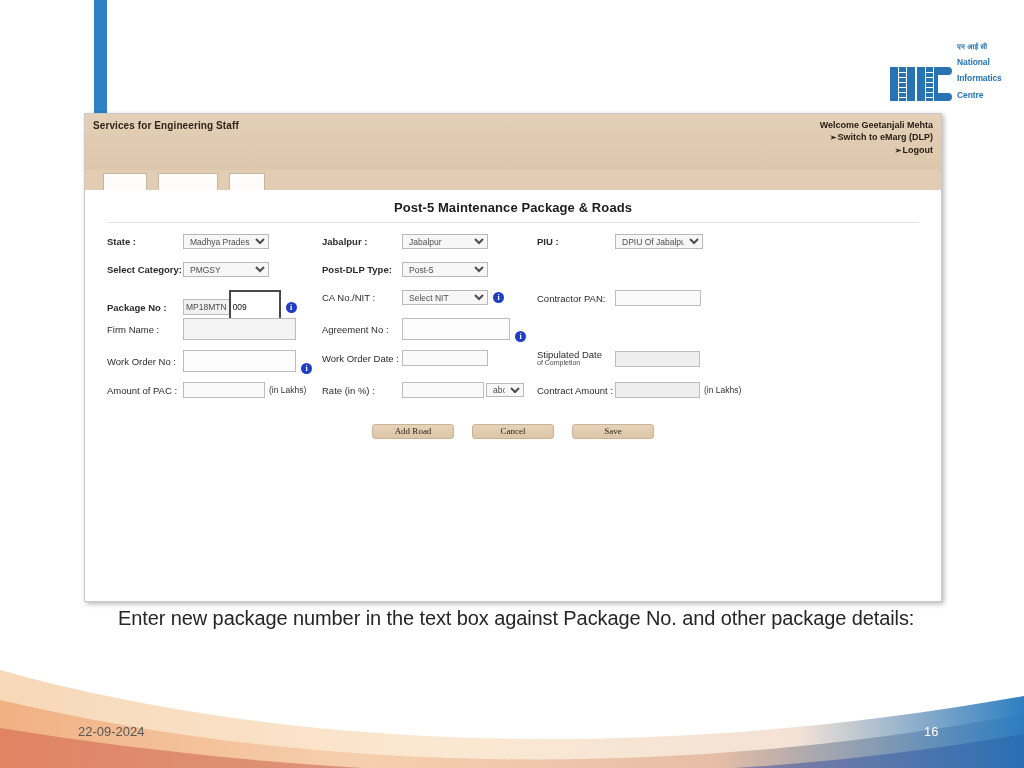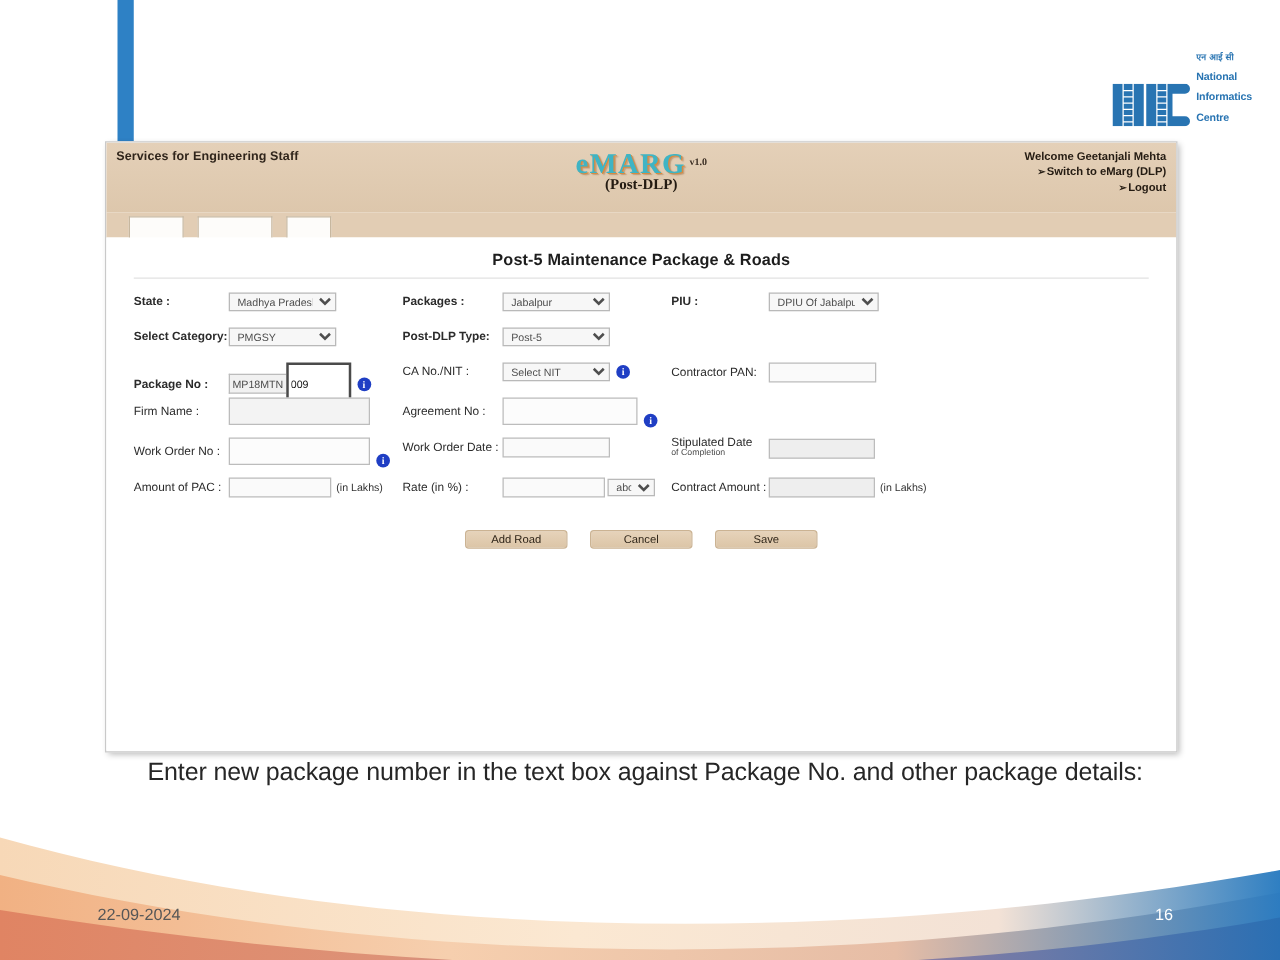--- a/index.html
+++ b/index.html
@@ -314,21 +314,21 @@
   }
 
   
   #button-row {
     margin-top: 20px;
     display: flex;
     justify-content: center;
     gap: 18px;
   }
   .app-btn {
-    font-family: Liberation Sans, sans-serif;
+    font-family: Liberation Serif, serif;
     font-size: 9px;
     color: #2e2418;
     background: linear-gradient(#e6d3ba, #dcc5a7);
     border: 1px solid #cbb393;
     border-radius: 3px;
     width: 82px;
     height: 15px;
     line-height: 13px;
     text-align: center;
     cursor: pointer;
@@ -409,24 +409,20 @@
       <span class="nic-en">Informatics</span><br>
       <span class="nic-en">Centre</span>
     </span>
   </div>
 
   <div id="app-screenshot">
 
     <div id="app-header">
       <div id="services-label">Services for Engineering Staff</div>
 
-      <div id="brand-block">
-        <span id="brand-emarg">eMARG</span><span id="brand-version">v1.0</span>
-        <div id="brand-sub">(Post-DLP)</div>
-      </div>
 
       <div id="user-block">
         <div class="welcome">Welcome Geetanjali Mehta</div>
         <a href="#"><span class="arrow">➢</span><span>Switch to eMarg (DLP)</span></a>
         <a href="#"><span class="arrow">➢</span><span>Logout</span></a>
       </div>
     </div>
 
     <div id="tab-strip">
       <div class="tab-item">Home</div><div class="tab-item">Packages</div><div class="tab-item">Bills</div>
@@ -437,21 +433,21 @@
       <div id="title-rule"></div>
 
       <div class="form-grid">
 
         <div class="frow">
           <div class="fcol c1">
             <span class="flabel bold w1">State :</span>
             <select class="fsel w-med"><option>Madhya Pradesh</option></select>
           </div>
           <div class="fcol c2">
-            <span class="flabel bold w2">Packages :</span>
+            <span class="flabel bold w2">Jabalpur :</span>
             <select class="fsel w-med"><option>Jabalpur</option></select>
           </div>
           <div class="fcol c3">
             <span class="flabel bold w3">PIU :</span>
             <select class="fsel w-piu"><option>DPIU Of Jabalpur</option></select>
           </div>
         </div>
 
         <div class="frow">
           <div class="fcol c1">

